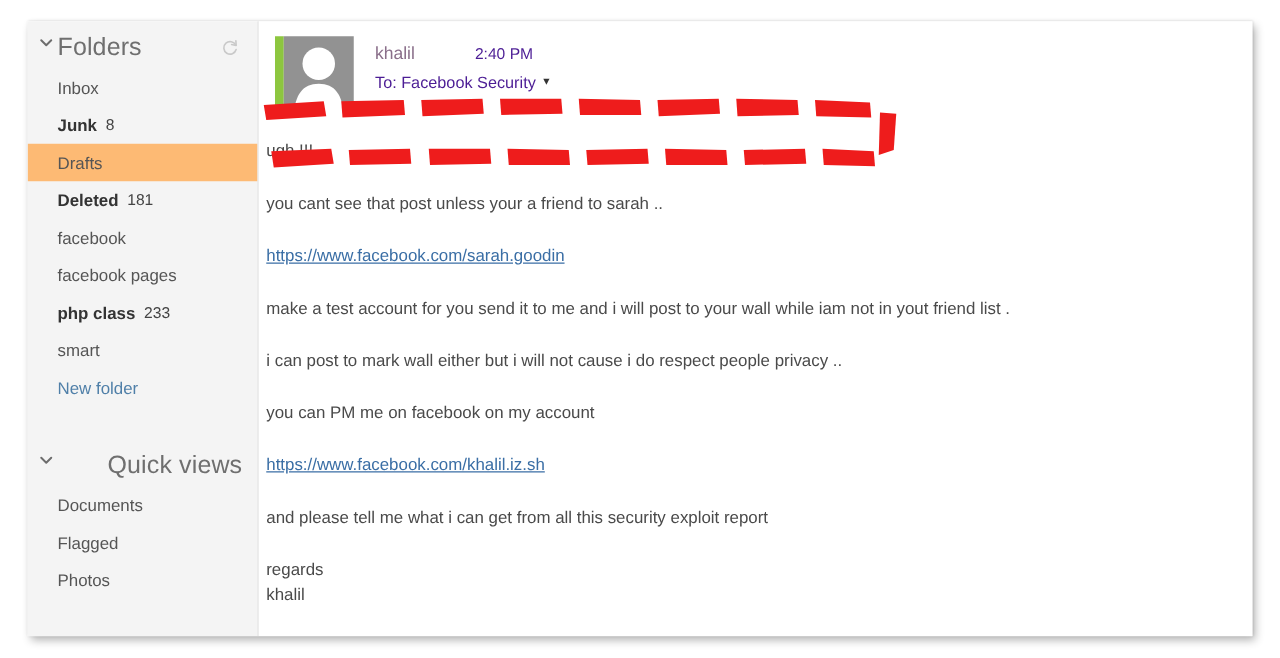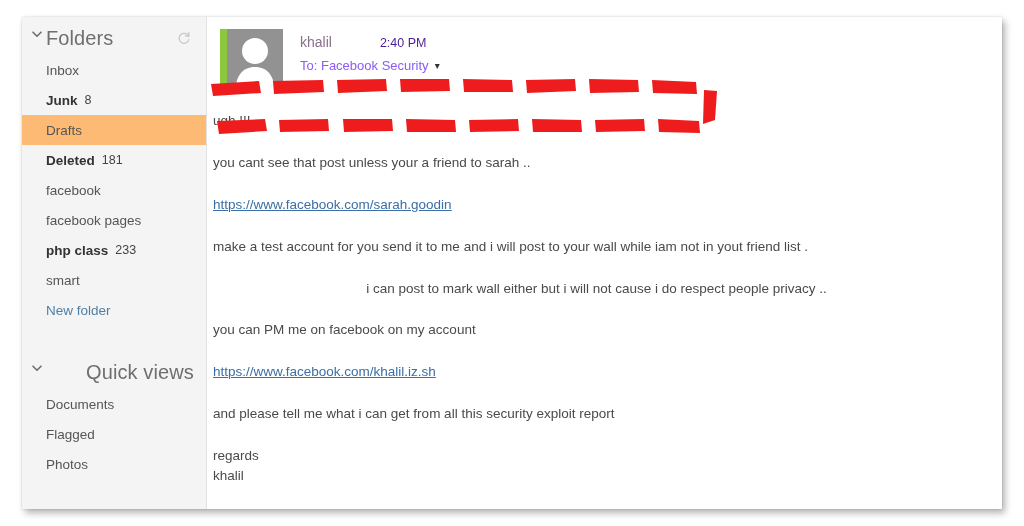--- a/index.html
+++ b/index.html
@@ -151,21 +151,21 @@
     color: #4c1d95;
     margin-left: 48px;
   }
   .meta-line2 {
     display: flex;
     align-items: center;
     margin-top: 5px;
   }
   .recipient {
     font-size: 13px;
-    color: #8b5cf6;
+    color: #4c1d95;
   }
   .recipient-chev {
     margin-left: 6px;
     font-size: 10px;
     color: #333333;
     line-height: 1;
     cursor: pointer;
   }
 
   
@@ -181,21 +181,21 @@
     margin: 0 0 25px 0;
     white-space: nowrap;
   }
   .body-line.tight { margin-bottom: 3px; }
   .body-link {
     font-size: 13.5px;
     color: #3a6ea5;
     text-decoration: underline;
     cursor: pointer;
   }
-  .highlighted-line { margin-bottom: 24px; text-align: center; }
+  .highlighted-line { margin-bottom: 24px; }
 
   
   #annotation {
     position: absolute;
     left: -24px;
     top: -16px;
     width: 544px;
     height: 62px;
     pointer-events: none;
   }

